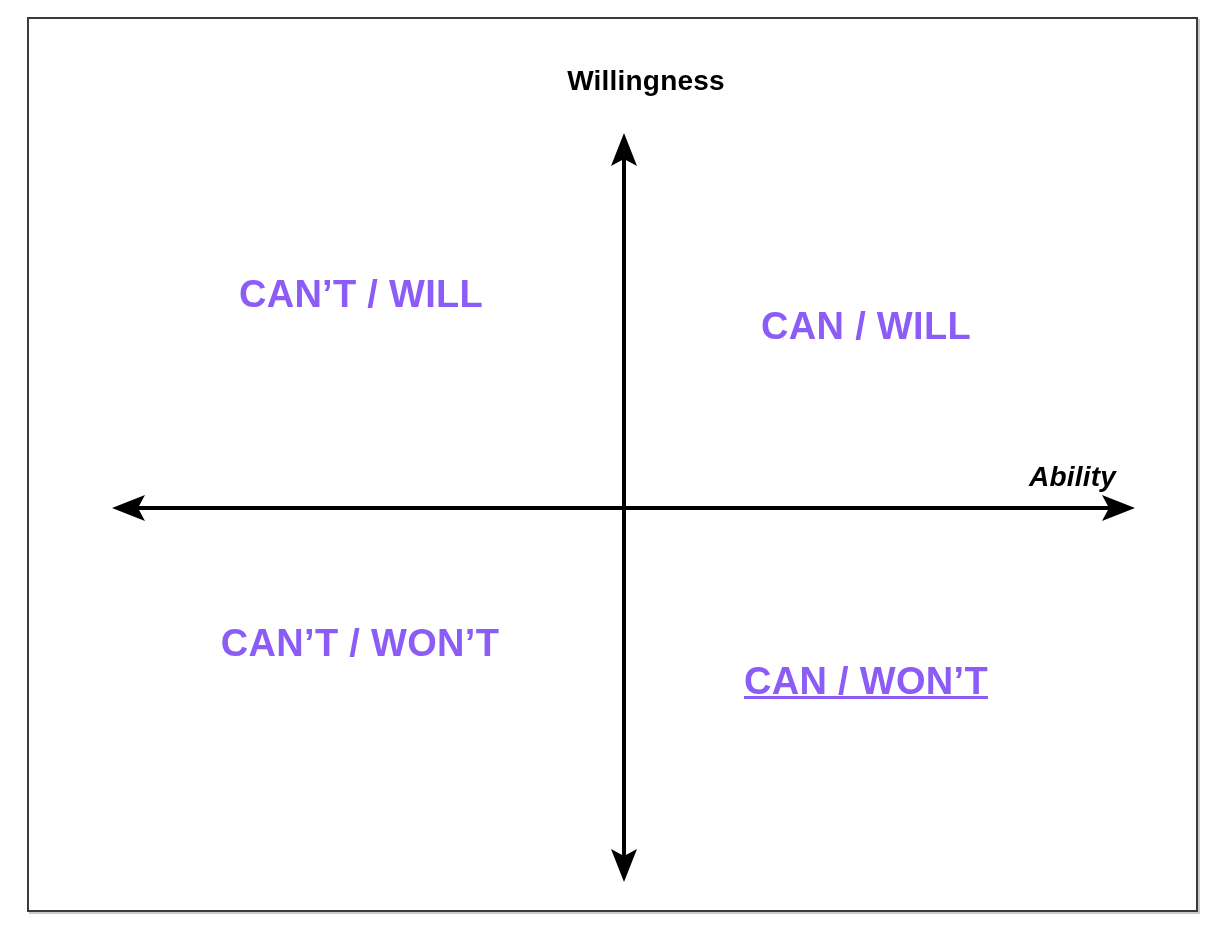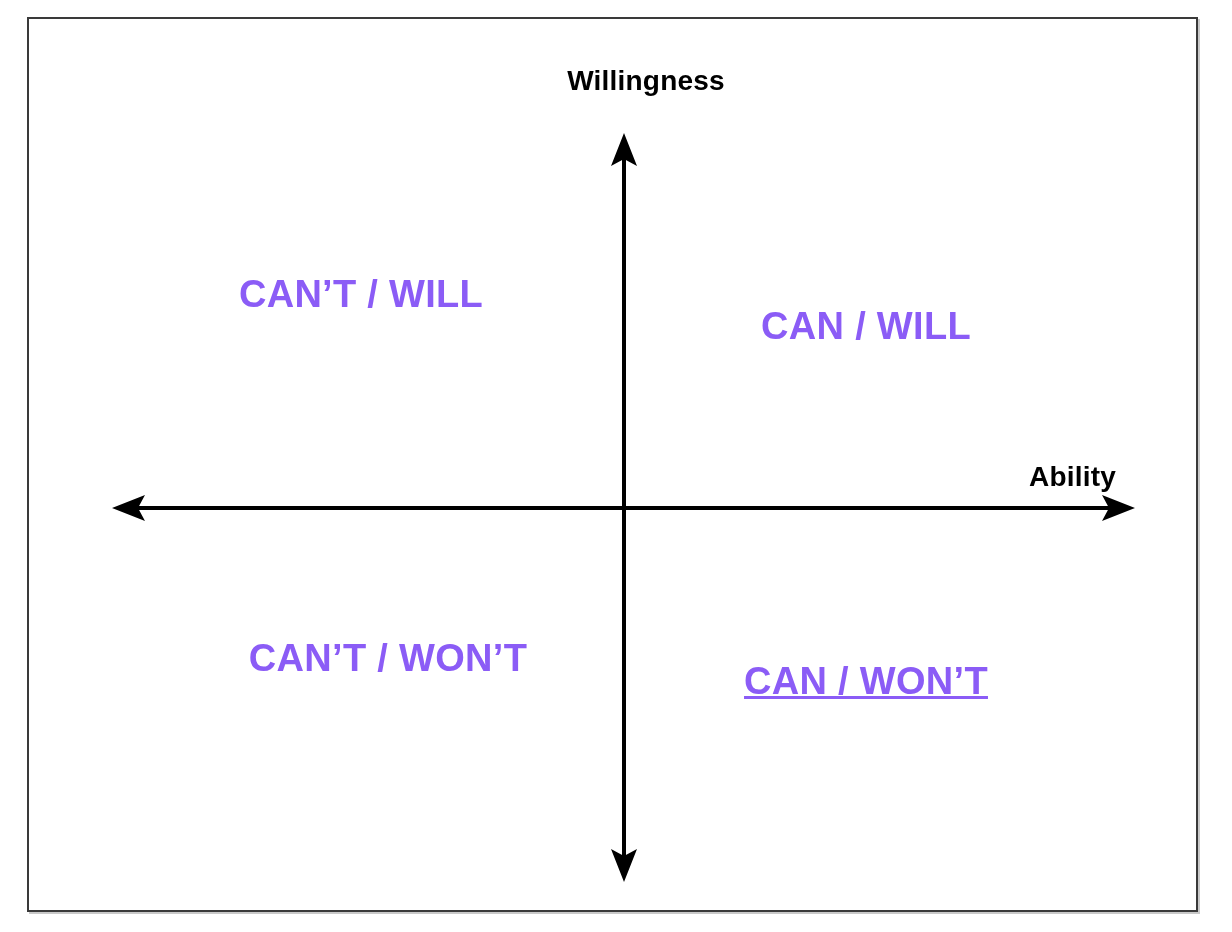--- a/index.html
+++ b/index.html
@@ -60,36 +60,37 @@
     top: 65px;
     width: 1232px;
     text-align: center;
     margin-left: 30px;
   }
   #ability-label {
     font-size: 28px;
     line-height: 32px;
     left: 1029px;
     top: 461px;
+    font-style: italic;
   }
 
   .quadrant-label {
     position: absolute;
     font-size: 38px;
     line-height: 44px;
     font-weight: bold;
     color: #8b5cf6;
     white-space: nowrap;
     text-align: center;
     transform: translate(-50%, -50%);
     letter-spacing: 0.3px;
   }
   #quad-cant-will  { left: 361px; top: 294px; }
   #quad-can-will   { left: 866px; top: 294px; margin-top: 32px; }
-  #quad-cant-wont  { left: 360px; top: 658px; margin-left: 28px; }
+  #quad-cant-wont  { left: 360px; top: 643px; }
   #quad-can-wont   { left: 866px; top: 681px; text-decoration: underline; }
 </style>
 </head>
 <body>
 
 <div id="canvas">
 
   <div id="frame"></div>
 
   <svg id="axes" viewBox="0 0 1232 932" width="1232" height="932" xmlns="http://www.w3.org/2000/svg">

